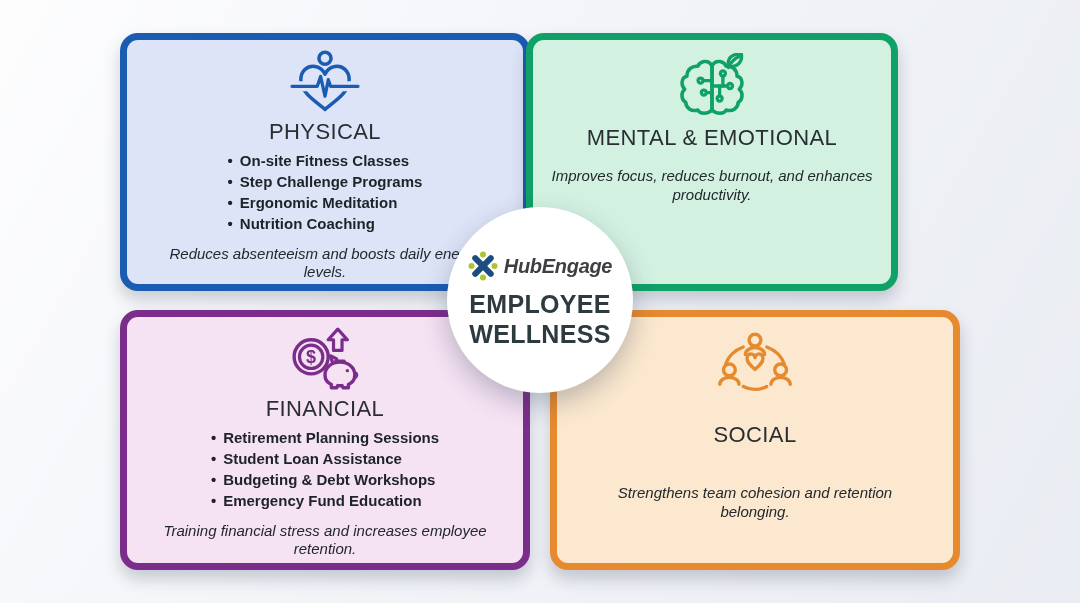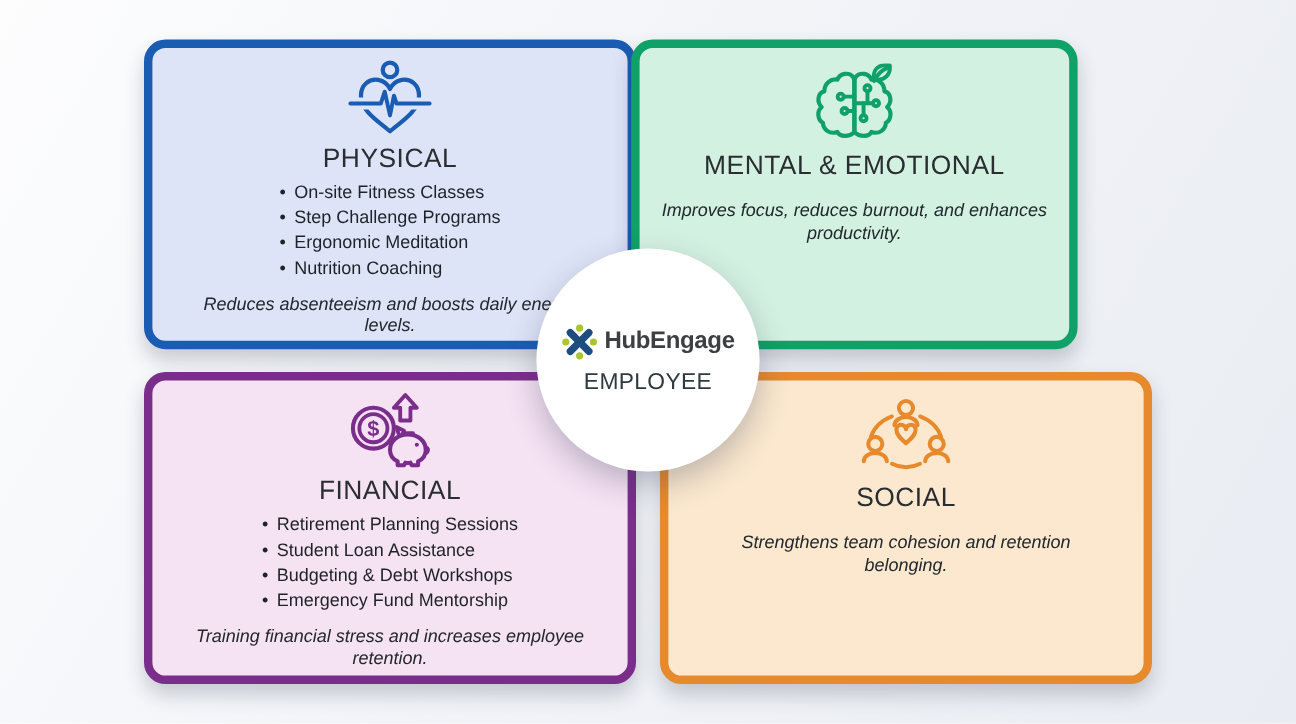--- a/index.html
+++ b/index.html
@@ -13,44 +13,44 @@
     position:absolute; box-sizing:border-box;
     border:7px solid var(--accent); background:var(--bg);
     border-radius:18px;
     box-shadow:0 9px 16px rgba(35,45,70,0.22);
     display:flex; flex-direction:column; align-items:center;
     padding:10px 16px 8px;
   }
   .card.pos-tl { left:120px; top:33px;  width:410px; height:258px; }
   .card.pos-tr { left:526px; top:33px;  width:372px; height:258px; }
   .card.pos-bl { left:120px; top:310px; width:410px; height:260px; }
-  .card.pos-br { left:550px; top:310px; width:410px; height:260px; }
+  .card.pos-br { left:550px; top:310px; width:410px; height:260px;gap:20px; }
   .icon-wrap { height:72px; display:flex; align-items:center; justify-content:center; color:var(--accent); }
   .icon-wrap svg { display:block; }
   .card-title {
     font-size:22px; font-weight:400; letter-spacing:0.4px;
     color:#2a2e32; margin:3px 0 7px; text-align:center;
   }
   .bullets { list-style:none; margin:0; padding:0; display:inline-block; text-align:left;
     font-size:15px; line-height:1.26; color:#1d2328; font-weight:500;}
-  .bullets li { margin:0 0 2px; }
+  .bullets li { margin:0 0 2px;font-weight:bold; }
   .bullets li::before { content:"\2022"; margin-right:7px; }
   .note {
     margin-top:9px; font-style:italic; font-size:15px; line-height:1.24;
     text-align:center; color:#22282d; max-width:340px; font-weight:500;
   }
   .center-circle {
     position:absolute; left:447px; top:207px; width:186px; height:186px;
     border-radius:50%; background:#ffffff; z-index:5;
     box-shadow:0 10px 26px rgba(50,60,85,0.30);
     display:flex; flex-direction:column; align-items:center; justify-content:center;
   }
-  .brand-row { display:flex; align-items:center; gap:6px; margin-bottom:8px; }
+  .brand-row { display:flex; align-items:center; gap:6px; margin-bottom:8px;font-style:italic; }
   .brand-text { font-size:20px; font-weight:600; color:#3d3f42; letter-spacing:-0.3px; }
-  .center-title { text-align:left; font-size:19px; font-weight:400; letter-spacing:0.3px;
+  .center-title { text-align:left; font-size:25px; font-weight:700; letter-spacing:0.3px;
     line-height:1.2; color:#2d3a40; }
   svg .stroke { fill:none; stroke:currentColor; stroke-width:3.2; stroke-linecap:round; stroke-linejoin:round; }
   svg .thin   { fill:none; stroke:currentColor; stroke-width:3;   stroke-linecap:round; stroke-linejoin:round; }
 </style>
 </head>
 <body>
 
 <div class="canvas">
 
   <div class="card pos-tl" style="--accent: #1a5cb2; --bg: #dee4f7;">
@@ -107,21 +107,21 @@
         <path class="thin" d="M45 32 H53"></path>
         <circle cx="56" cy="41" r="1.6" fill="currentColor"></circle>
         <path class="thin" d="M63 43 q3 1 1 4"></path>
       </svg>
     </div>
     <div class="card-title">FINANCIAL</div>
     <ul class="bullets">
       <li>Retirement Planning Sessions</li>
       <li>Student Loan Assistance</li>
       <li>Budgeting &amp; Debt Workshops</li>
-      <li>Emergency Fund Mentorship</li>
+      <li>Emergency Fund Education</li>
     </ul>
     <div class="note">Training financial stress and increases employee retention.</div>
   </div>
 
   <div class="card pos-br" style="--accent: #e78a2d; --bg: #fbe8ce;">
     <div class="icon-wrap">
       <svg width="76" height="64" viewBox="0 0 70 60">
         <circle class="stroke" cx="35" cy="8.5" r="5.5"></circle>
         <path class="stroke" d="M26 22 a9 6.5 0 0 1 18 0"></path>
         <circle class="stroke" cx="11" cy="36.5" r="5.5"></circle>
@@ -145,16 +145,17 @@
         <rect x="12" y="1" width="6" height="28" rx="3" transform="rotate(-45 15 15)" fill="#1d4d7e"></rect>
         <circle cx="15" cy="3.5" r="3" fill="#a9c62f"></circle>
         <circle cx="3.5" cy="15" r="3" fill="#a9c62f"></circle>
         <circle cx="15" cy="26.5" r="3" fill="#a9c62f"></circle>
         <circle cx="26.5" cy="15" r="3" fill="#a9c62f"></circle>
       </svg>
       <span class="brand-text">HubEngage</span>
     </div>
     <div class="center-title">
       <div>EMPLOYEE</div>
+      <div>WELLNESS</div>
     </div>
   </div>
 
 </div>
 
 </body></html>

